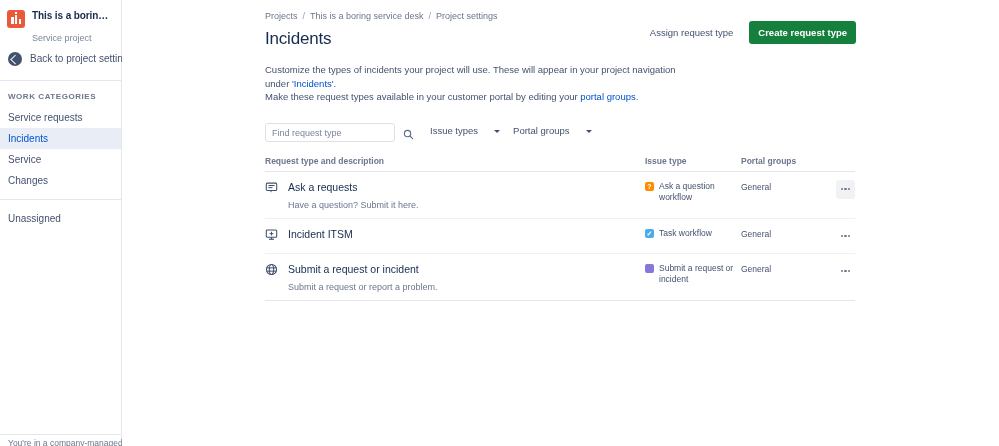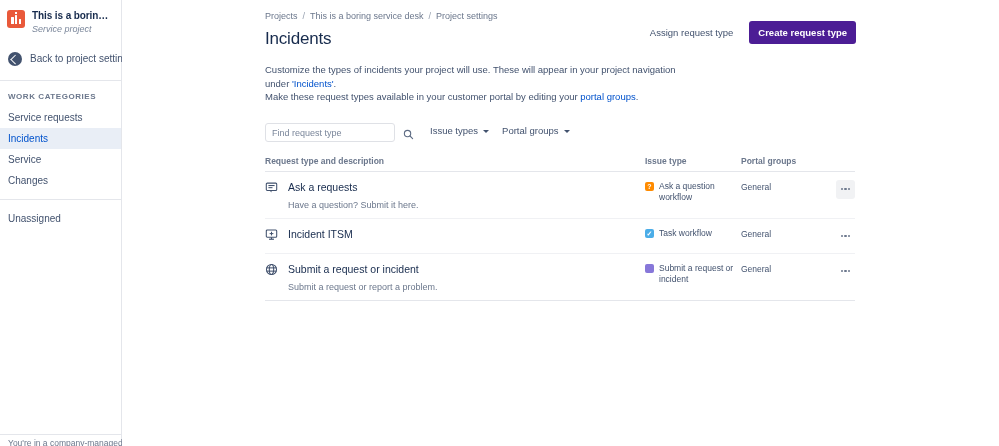--- a/index.html
+++ b/index.html
@@ -74,22 +74,21 @@
     white-space: nowrap;
     overflow: hidden;
     text-overflow: ellipsis;
     max-width: 92px;
     letter-spacing: -0.1px;
   }
   .project-type {
     font-size: 9px;
     color: #7a869a;
     line-height: 12px;
-    margin-top: 1px;
-    font-style: italic;
+    margin-top: 10px;
   }
 
   .back-row {
     display: flex;
     align-items: center;
     gap: 8px;
     padding: 0 8px 0 8px;
     height: 26px;
     margin-top: 6px;
     cursor: pointer;
@@ -231,21 +230,21 @@
     border: none;
     padding: 5px 6px;
     cursor: pointer;
     border-radius: 3px;
     line-height: 11px;
     font-family: "Liberation Sans", sans-serif;
   }
   .btn-primary {
     font-size: 9.5px;
     color: #ffffff;
-    background: #4c1d95;
+    background: #15803d;
     border: none;
     padding: 6px 9px;
     cursor: pointer;
     border-radius: 3px;
     font-weight: bold;
     line-height: 11px;
     font-family: "Liberation Sans", sans-serif;
   }
 
   .description {
@@ -289,21 +288,21 @@
   .search-icon {
     position: absolute;
     right: 5px; top: 4px;
     width: 11px; height: 11px;
     pointer-events: none;
   }
 
   .dropdown {
     display: flex;
     align-items: center;
-    gap: 5px;
+    gap: 16px;
     font-size: 9.5px;
     color: #42526e;
     cursor: pointer;
     padding: 3px 2px;
     line-height: 12px;
   }
   .chev {
     width: 0; height: 0;
     border-left: 3.2px solid transparent;
     border-right: 3.2px solid transparent;

